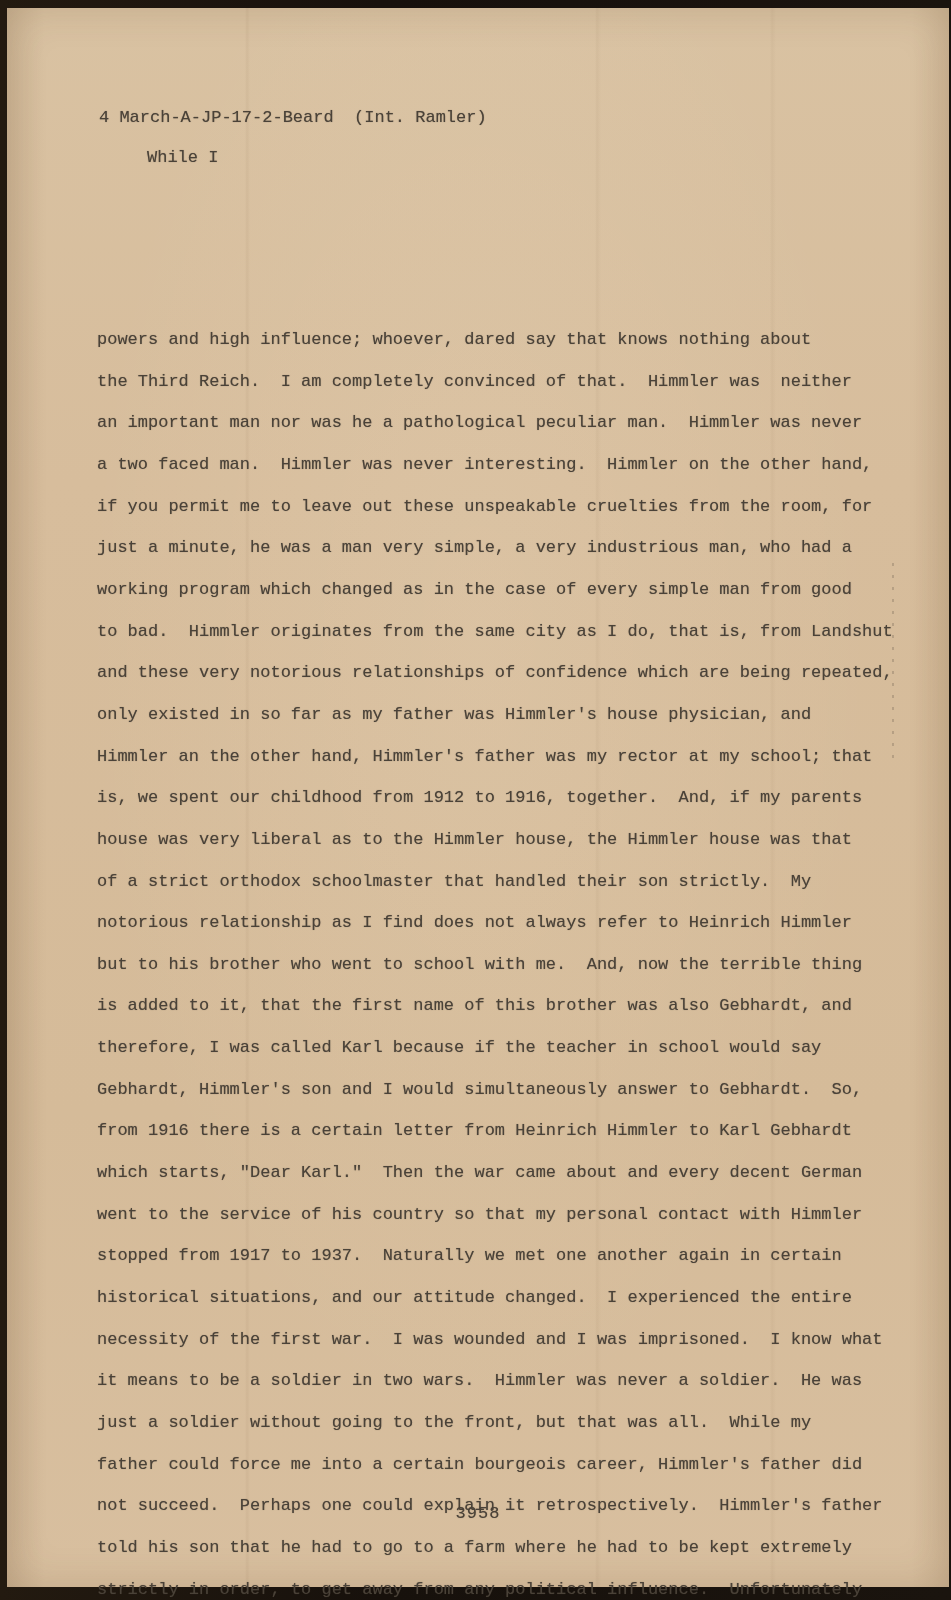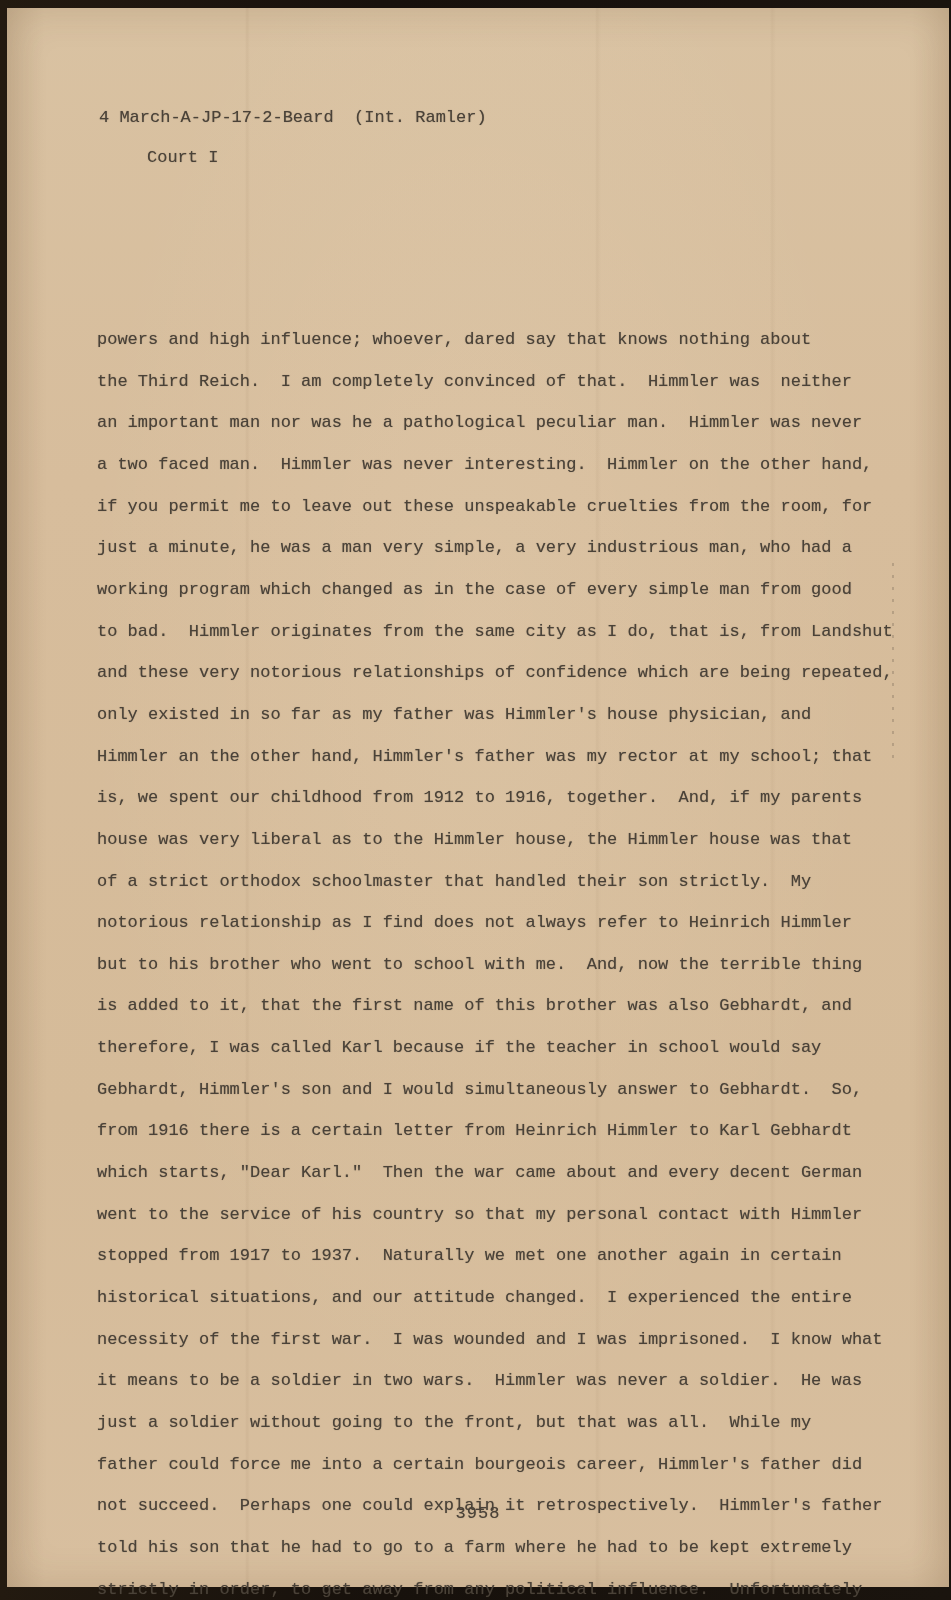--- a/index.html
+++ b/index.html
@@ -70,21 +70,21 @@
 </head>
 <body>
 
 <div class="stage">
   <div class="paper">
     <div class="streaks"></div>
     <div class="stitch"></div>
 
     <div class="txt header-line">4 March-A-JP-17-2-Beard  (Int. Ramler)</div>
 
-    <div class="txt court-line">Court I</div>
+    <div class="txt court-line">While I</div>
 
     <div class="txt body-lines">
       
     <div class="line">powers and high influence; whoever, dared say that knows nothing about</div><div class="line">the Third Reich.  I am completely convinced of that.  Himmler was  neither</div><div class="line">an important man nor was he a pathological peculiar man.  Himmler was never</div><div class="line">a two faced man.  Himmler was never interesting.  Himmler on the other hand,</div><div class="line">if you permit me to leave out these unspeakable cruelties from the room, for</div><div class="line">just a minute, he was a man very simple, a very industrious man, who had a</div><div class="line">working program which changed as in the case of every simple man from good</div><div class="line">to bad.  Himmler originates from the same city as I do, that is, from Landshut</div><div class="line">and these very notorious relationships of confidence which are being repeated,</div><div class="line">only existed in so far as my father was Himmler's house physician, and</div><div class="line">Himmler an the other hand, Himmler's father was my rector at my school; that</div><div class="line">is, we spent our childhood from 1912 to 1916, together.  And, if my parents</div><div class="line">house was very liberal as to the Himmler house, the Himmler house was that</div><div class="line">of a strict orthodox schoolmaster that handled their son strictly.  My</div><div class="line">notorious relationship as I find does not always refer to Heinrich Himmler</div><div class="line">but to his brother who went to school with me.  And, now the terrible thing</div><div class="line">is added to it, that the first name of this brother was also Gebhardt, and</div><div class="line">therefore, I was called Karl because if the teacher in school would say</div><div class="line">Gebhardt, Himmler's son and I would simultaneously answer to Gebhardt.  So,</div><div class="line">from 1916 there is a certain letter from Heinrich Himmler to Karl Gebhardt</div><div class="line">which starts, "Dear Karl."  Then the war came about and every decent German</div><div class="line">went to the service of his country so that my personal contact with Himmler</div><div class="line">stopped from 1917 to 1937.  Naturally we met one another again in certain</div><div class="line">historical situations, and our attitude changed.  I experienced the entire</div><div class="line">necessity of the first war.  I was wounded and I was imprisoned.  I know what</div><div class="line">it means to be a soldier in two wars.  Himmler was never a soldier.  He was</div><div class="line">just a soldier without going to the front, but that was all.  While my</div><div class="line">father could force me into a certain bourgeois career, Himmler's father did</div><div class="line">not succeed.  Perhaps one could explain it retrospectively.  Himmler's father</div><div class="line">told his son that he had to go to a farm where he had to be kept extremely</div><div class="line">strictly in order, to get away from any political influence.  Unfortunately</div></div>
 
     <div class="txt page-number">3958</div>
   </div>
 </div>
 
 </body></html>

